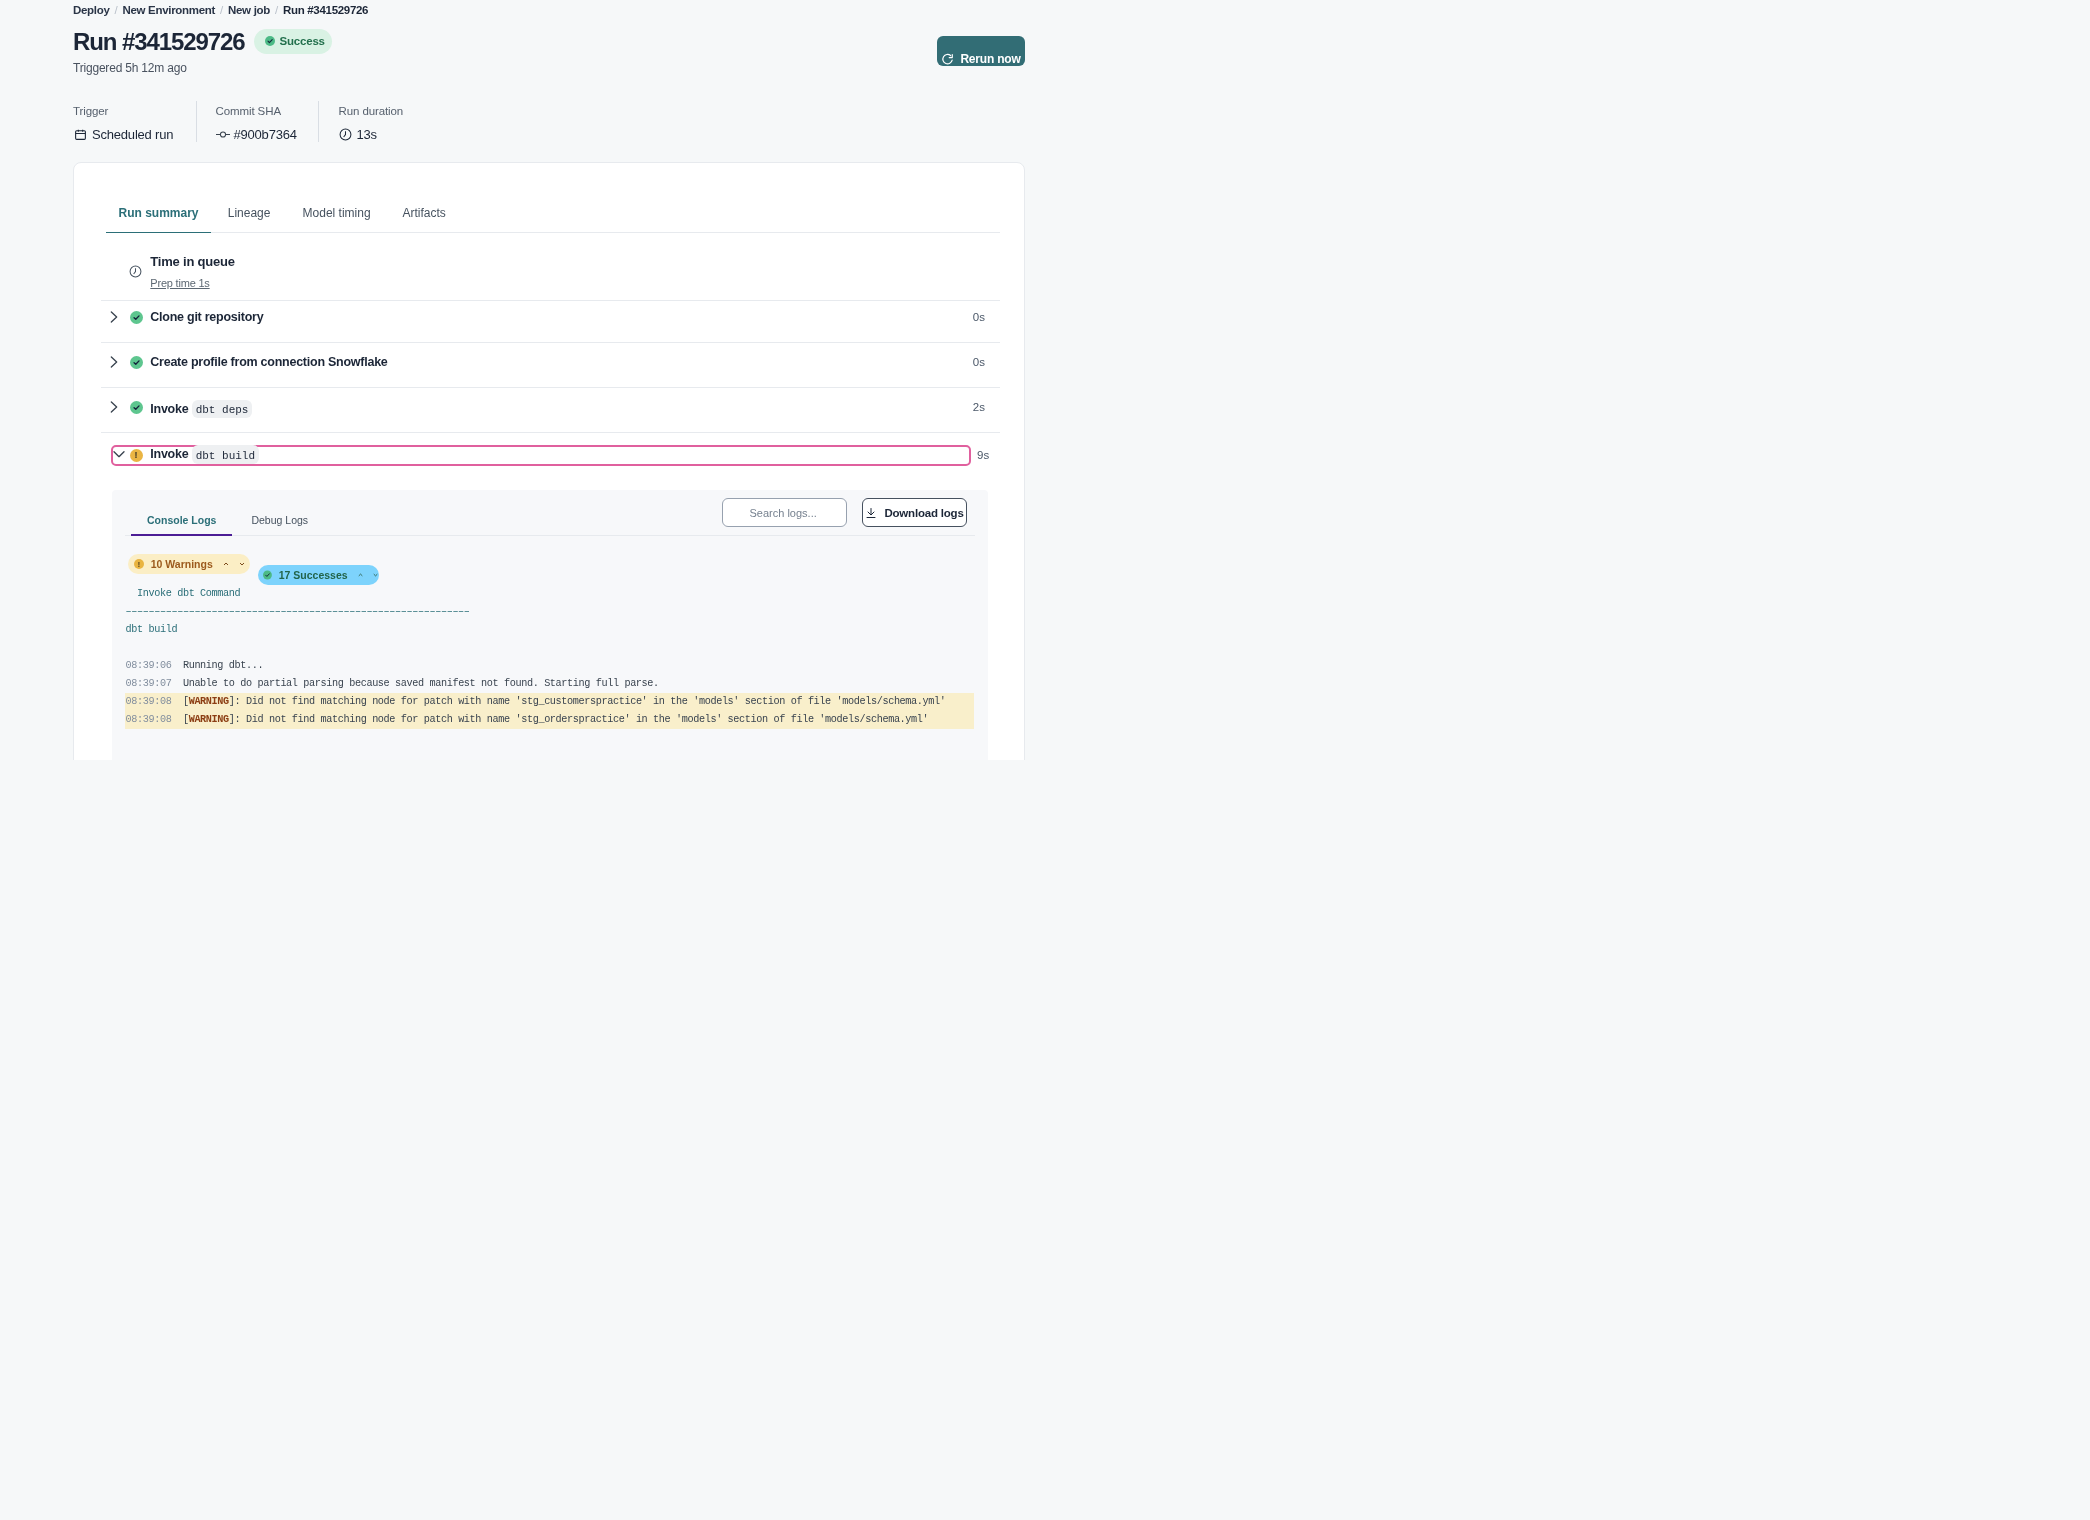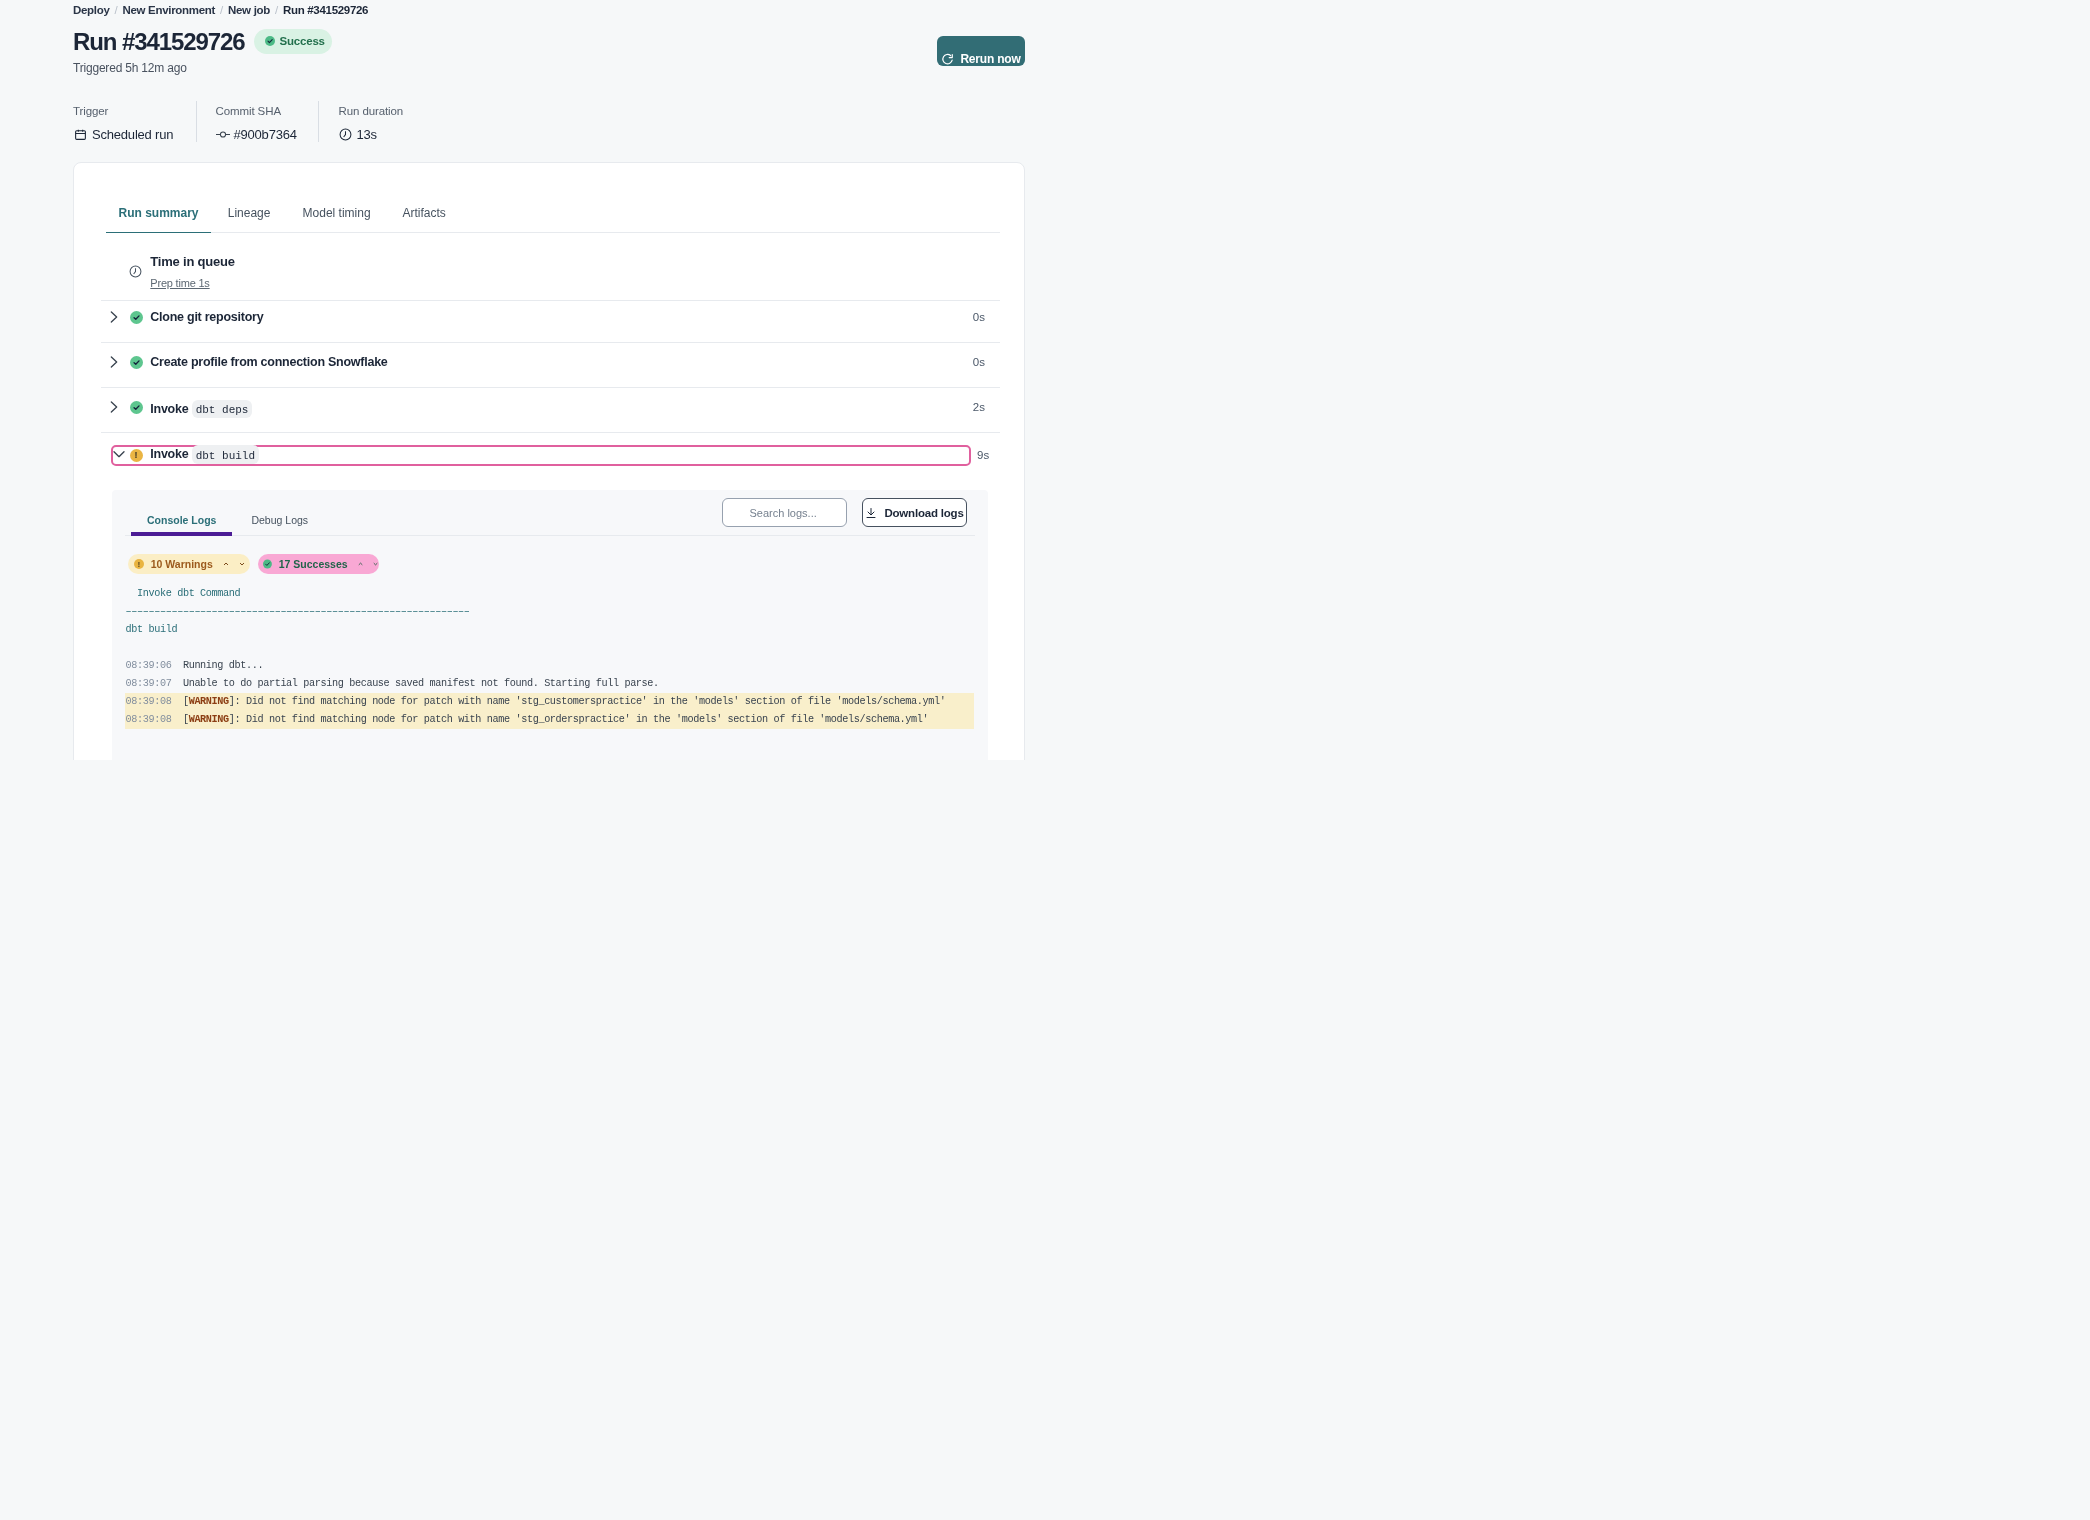--- a/index.html
+++ b/index.html
@@ -34,21 +34,21 @@
   .row-ic { position:absolute; left:55.5px; width:13px; height:13px; border-radius:50%; display:flex; align-items:center; justify-content:center; }
   .row-title { position:absolute; left:76.3px; font-size:12.5px; font-weight:700; color:#1c2637; letter-spacing:-0.25px; }
   .row-dur { position:absolute; font-size:11.5px; color:#4a5768; }
   .chip { display:inline-block; background:#eef0f2; border-radius:6px; font-family:"Liberation Mono", monospace; font-size:11px; font-weight:400; letter-spacing:0; }
   
   .pinkbox { position:absolute; left:36.8px; top:281.9px; width:860.6px; height:21px; border:2px solid #e0609e; border-radius:5px; background:#fff; }
   
   .panel { position:absolute; left:38.4px; top:326.9px; width:875.4px; height:520px; background:#f7f8fa; border-radius:4px; }
   .ctabs { position:absolute; left:12.6px; top:0; width:849.6px; border-bottom:1px solid #e7eaee; height:46px; display:flex; }
   .ctab { font-size:10.5px; padding-top:24px; text-align:center; color:#46525f; }
-  .ctab.active { color:#2b6f78; font-weight:700; border-bottom:4px solid #4c1d95; margin-bottom:-1px; }
+  .ctab.active { color:#2b6f78; font-weight:700; border-bottom:2px solid #4c1d95; margin-bottom:-1px; }
   .search { position:absolute; left:610.1px; top:8.1px; width:124.9px; height:29.5px; border:1px solid #97a1af; border-radius:6px; background:#fff; font-size:11px; color:#76818f; display:flex; align-items:center; padding-left:26px; }
   .dl { position:absolute; left:749.4px; top:8.1px; width:105.5px; height:29.5px; border:1px solid #46515f; border-radius:6px; background:#fff; font-size:11.5px; font-weight:600; color:#1c2637; display:flex; align-items:center; justify-content:center; white-space:nowrap; letter-spacing:-0.2px; }
   .pill { position:absolute; top:64.6px; height:20.1px; border-radius:10px; display:flex; align-items:center; font-size:10.5px; font-weight:700; white-space:nowrap; }
   .logs { position:absolute; left:12.2px; top:95.3px; width:849.6px; font-family:"Liberation Mono", monospace; font-size:10.2px; letter-spacing:-0.38px; line-height:15px; color:#39434f; }
   .logs .e { padding:1.5px 0 1.5px 1px; white-space:pre; }
   .logs .teal { color:#2a6e78; }
   .logs .ts { color:#828e9e; }
   .logs .warn { background:#f9efcb; }
   .logs .wtag { color:#8c3e14; font-weight:700; }
 </style>
@@ -179,21 +179,21 @@
           <text x="5" y="7.6" font-size="7" font-weight="bold" fill="#41351c" text-anchor="middle">!</text>
         </svg>
         <span style="margin-left:7px;">10 Warnings</span>
         <svg width="8" height="8" viewBox="0 0 24 24" fill="none" stroke="#7b4a1a" stroke-width="3" style="margin-left:9px;">
           <path d="M6 15l6-6 6 6"></path>
         </svg>
         <svg width="8" height="8" viewBox="0 0 24 24" fill="none" stroke="#7b4a1a" stroke-width="3" style="margin-left:8px;">
           <path d="M6 9l6 6 6-6"></path>
         </svg>
       </div>
-      <div class="pill" style="left:145.2px; width:121.3px; background:#f9a8d4; color:#22644a;">
+      <div class="pill" style="left:145.2px; width:121.3px; background:#7dd3fc; color:#22644a;margin-top:11px;">
         <svg width="10" height="10" viewBox="0 0 10 10" style="margin-left:5.3px;">
           <circle cx="5" cy="5" r="5" fill="#4cba86"></circle>
           <path d="M3 5.2 L4.4 6.6 L7.2 3.6" stroke="#13293a" stroke-width="1.1" fill="none" stroke-linecap="round" stroke-linejoin="round"></path>
         </svg>
         <span style="margin-left:7px;">17 Successes</span>
         <svg width="8" height="8" viewBox="0 0 24 24" fill="none" stroke="#2a5c46" stroke-width="3" style="margin-left:9px;">
           <path d="M6 15l6-6 6 6"></path>
         </svg>
         <svg width="8" height="8" viewBox="0 0 24 24" fill="none" stroke="#2a5c46" stroke-width="3" style="margin-left:8px;">
           <path d="M6 9l6 6 6-6"></path>

